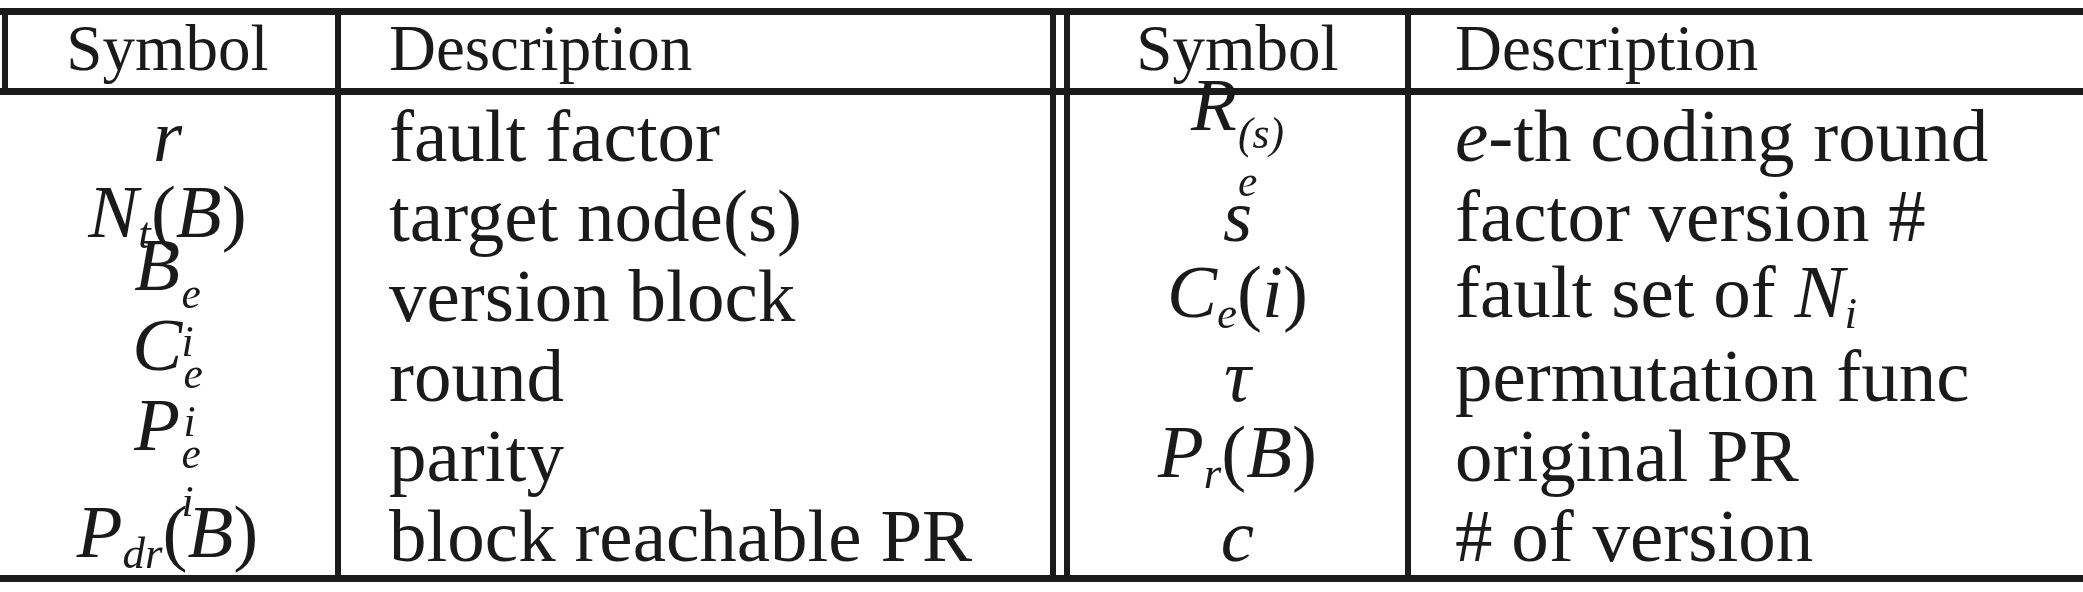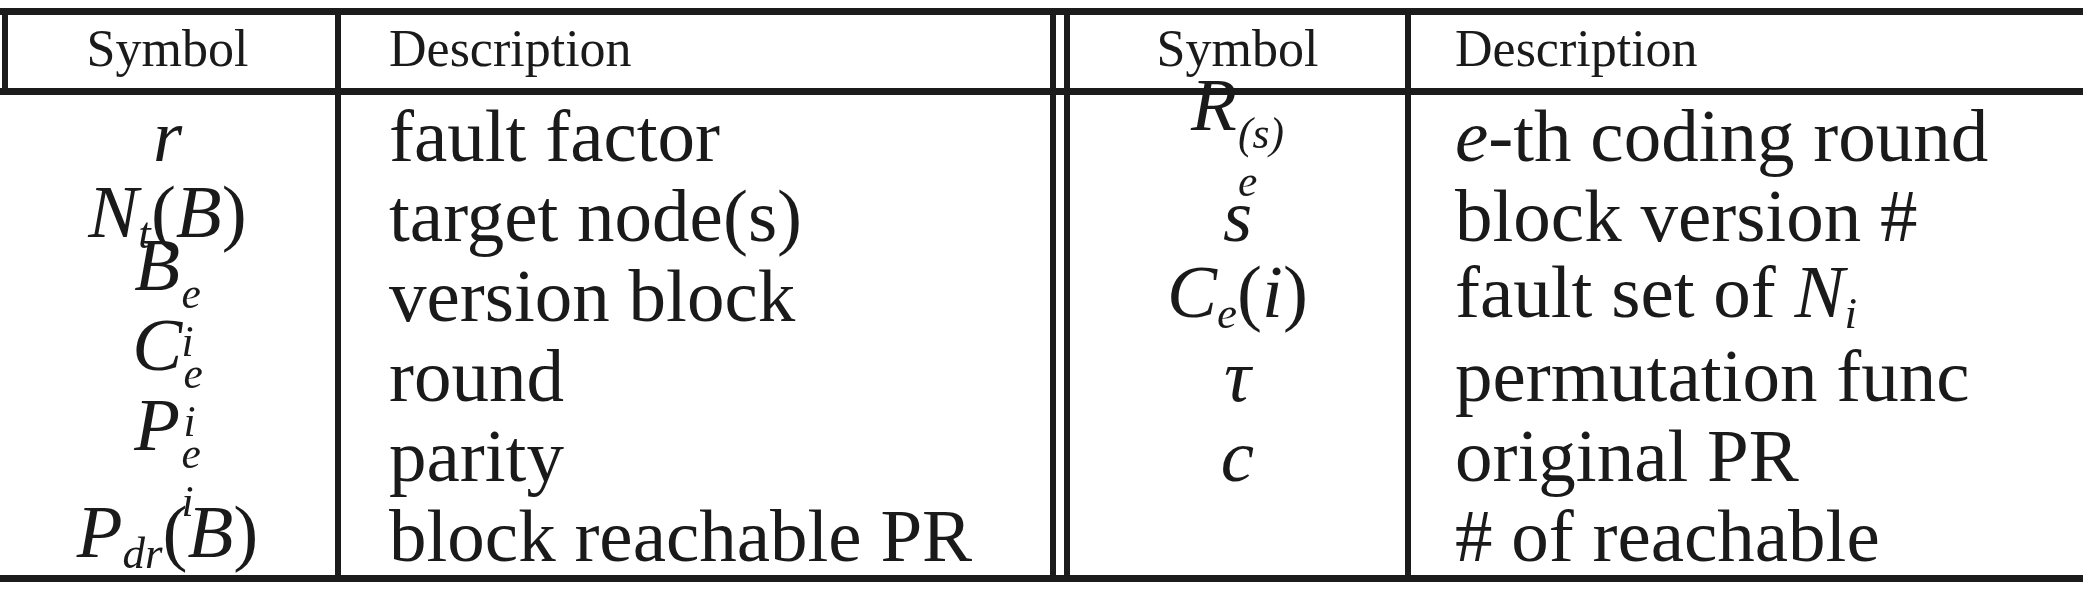--- a/index.html
+++ b/index.html
@@ -15,21 +15,21 @@
   
   .vrule{top:8px;height:574px;width:6px;}
   .vrule-left-header{left:2px;top:8px;width:6px;height:87px;}
   .vrule-1{left:335px;}
   .vrule-mid-a{left:1050px;}
   .vrule-mid-b{left:1064px;}
   .vrule-2{left:1405px;}
 
   .hdr{
     position:absolute;top:8px;height:80px;display:flex;align-items:center;
-    font-size:52px;white-space:nowrap;
+    font-size:65px;white-space:nowrap;
   }
   .hdr-sym{justify-content:center;}
   .col{position:absolute;top:95px;display:flex;flex-direction:column;}
   .cell{display:flex;align-items:center;height:80px;font-size:75px;white-space:nowrap;}
   .sym-cell{justify-content:center;width:100%;}
   .desc-cell{justify-content:flex-start;}
   .mline{display:inline-block;line-height:1;}
   .mi{font-style:italic;}
   .mr{font-style:normal;}
   .mcal{font-style:italic;}
@@ -120,36 +120,39 @@
       <div class="cell sym-cell">
         <span class="mline"><span class="mi">s</span></span>
       </div>
       <div class="cell sym-cell">
         <span class="mline"><span class="mcal">C</span><span class="msub">e</span><span class="mr">(</span><span class="mi">i</span><span class="mr">)</span></span>
       </div>
       <div class="cell sym-cell">
         <span class="mline"><span class="mi">τ</span></span>
       </div>
       <div class="cell sym-cell">
+        <span class="mline"><span class="mi">P</span><span class="msub">r</span><span class="mr">(</span><span class="mi">B</span><span class="mr">)</span></span>
+      </div>
+      <div class="cell sym-cell">
         <span class="mline"><span class="mi">c</span></span>
       </div>
     </div>
   <div class="col" style="left:1455px;">
       <div class="cell desc-cell">
         <span class="mline"><span class="mi">e</span><span class="mr">-th coding round</span></span>
       </div>
       <div class="cell desc-cell">
-        <span class="mline"><span class="mr">block version #</span></span>
+        <span class="mline"><span class="mr">factor version #</span></span>
       </div>
       <div class="cell desc-cell">
         <span class="mline"><span class="mr">fault set of </span><span class="mi">N</span><span class="msub">i</span></span>
       </div>
       <div class="cell desc-cell">
         <span class="mline"><span class="mr">permutation func</span></span>
       </div>
       <div class="cell desc-cell">
         <span class="mline"><span class="mr">original PR</span></span>
       </div>
       <div class="cell desc-cell">
-        <span class="mline"><span class="mr"># of reachable</span></span>
+        <span class="mline"><span class="mr"># of version</span></span>
       </div>
     </div>
 </div>
 
 </body></html>

